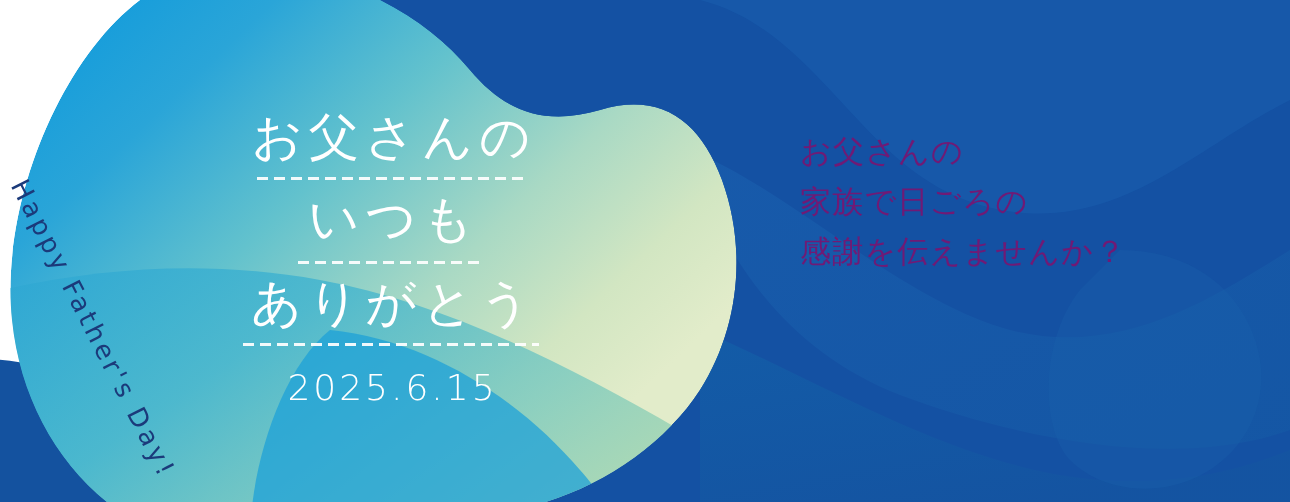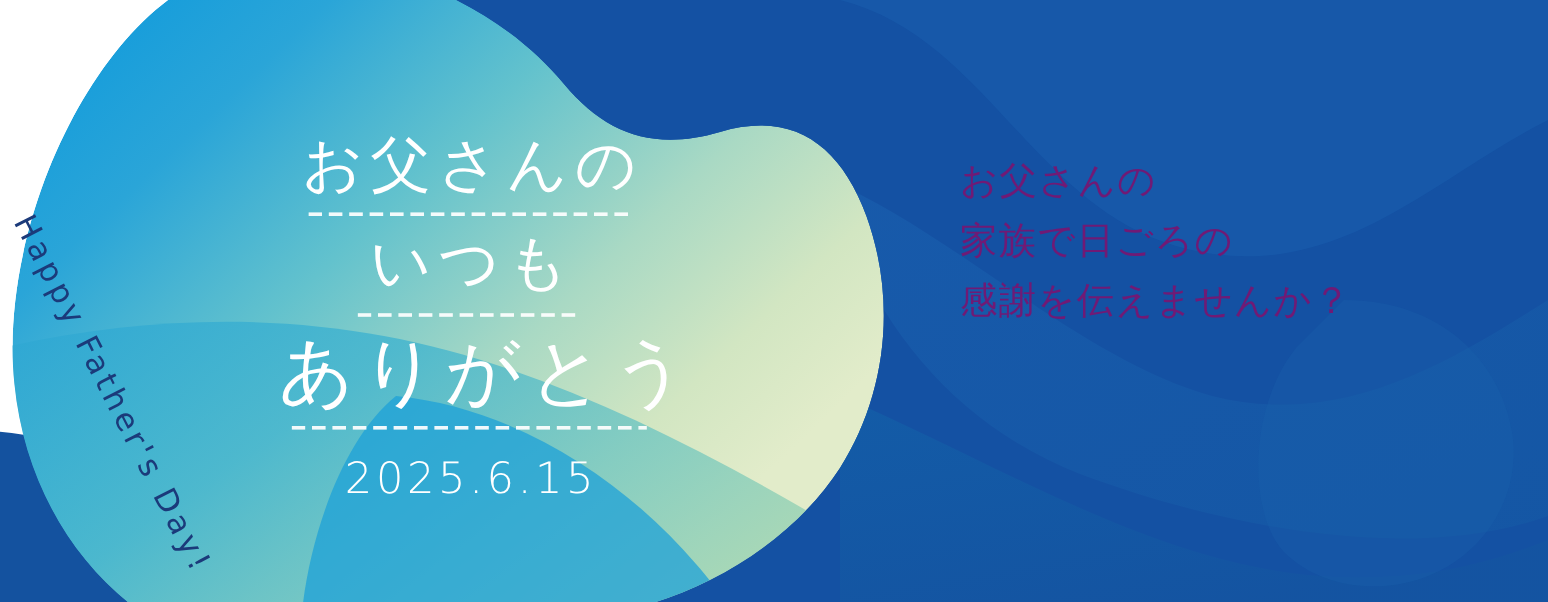--- a/index.html
+++ b/index.html
@@ -52,21 +52,21 @@
     font-family: "DejaVu Serif", "Liberation Serif", serif;
     font-weight: 300;
     font-size: 50px;
     line-height: 1.02;
     letter-spacing: 6px;
     text-indent: 6px;
     white-space: nowrap;
   }
   .hl-line.l1 { font-size: 50px; }
   .hl-line.l2 { font-size: 50px; }
-  .hl-line.l3 { font-size: 62px; }
+  .hl-line.l3 { font-size: 50px; }
 
   .dash {
     height: 3px;
     margin: 12px auto 14px auto;
     background-image: linear-gradient(to right,
         rgba(255,255,255,0.92) 0 11px, rgba(255,255,255,0) 11px 17px);
     background-size: 17px 3px;
     background-repeat: repeat-x;
   }
   .dash.d1 { width: 268px; margin-top: 14px; }

